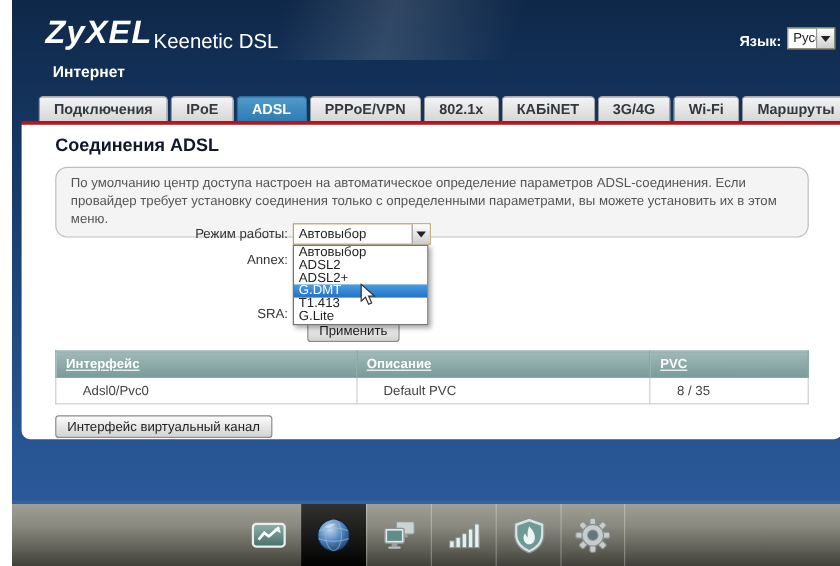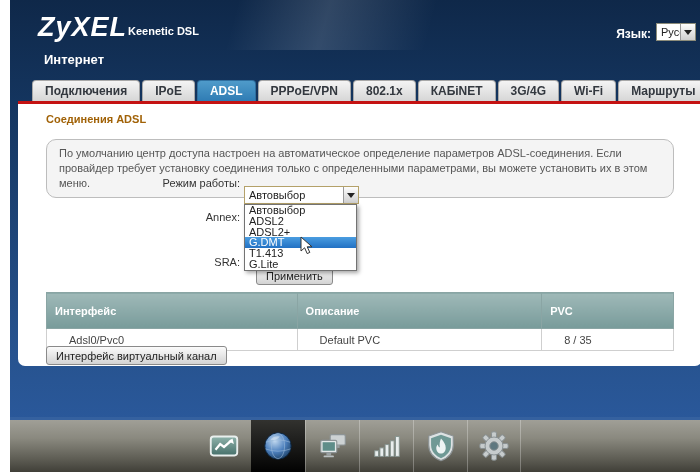--- a/index.html
+++ b/index.html
@@ -2,59 +2,59 @@
 <html><head>
 <meta charset="utf-8">
 <style>
   * { margin:0; padding:0; box-sizing:border-box; }
   body { font-family:"Liberation Sans", sans-serif; }
   .screen{ position:relative; width:700px; height:472px; overflow:hidden;
     background:linear-gradient(180deg,#0f2849 0%,#14355f 22%,#1e4579 50%,#27538f 75%,#2c5ca3 100%);margin-left:10px; }
   .header-shine{ position:absolute; left:0; top:0; width:700px; height:50px; pointer-events:none;
     background:linear-gradient(105deg, rgba(255,255,255,0) 32%, rgba(255,255,255,.14) 45%, rgba(255,255,255,0) 60%); }
   .logo{ position:absolute; left:28px; top:12px; color:#fff; font-size:27px; font-weight:bold; font-style:italic; letter-spacing:1px; }
-  .product{ position:absolute; left:118px; top:25px; color:#fff; font-size:11px; font-weight:bold; }
+  .product{ position:absolute; left:118px; top:25px; color:#fff; font-size:17px; font-weight:normal; }
   .lang{ position:absolute; right:14px; top:23px; display:flex; align-items:flex-end; gap:5px; }
   .lang-label{ color:#fff; font-size:12px; font-weight:bold; }
   .selectbox{ display:flex; align-items:center; background:#fff; border:1px solid #8c8c7a; height:18px; font-size:11px; color:#222; }
   .sel-text{ flex:1; padding:0 4px; white-space:nowrap; overflow:hidden; }
   .sel-btn{ width:15px; height:16px; border-left:1px solid #999; background:linear-gradient(180deg,#fdfdfd,#cfcfcf);
     display:flex; align-items:center; justify-content:center; }
   .sel-btn::after{ content:""; width:0; height:0; border-left:4px solid transparent; border-right:4px solid transparent; border-top:5px solid #222; }
   .section-label{ position:absolute; left:34px; top:52px; color:#fff; font-size:13px; font-weight:bold; }
 
   .tabs{ position:absolute; left:22px; top:80px; display:flex; gap:2px; height:21px; }
   .tab{ display:flex; align-items:center; padding:0 12px; font-size:12px; font-weight:bold; color:#33383f;
     background:linear-gradient(180deg,#f4f4f4,#d6d6d6); border:1px solid #a8a8a8; border-bottom:none;
     border-radius:4px 4px 0 0; cursor:pointer; white-space:nowrap; }
   .tab.active{ background:linear-gradient(180deg,#4f9bca,#2f7cb4); color:#fff; border-color:#2f6f9f; }
   .redline{ position:absolute; left:8px; top:101px; width:684px; height:3px; background:#c41212; }
 
   .panel{ position:absolute; left:8px; top:104px; width:684px; height:262px; background:#fff; border-radius:0 0 7px 7px; }
-  .page-title{ position:absolute; left:28px; top:9px; font-size:11px; font-weight:bold; color:#a16207; }
+  .page-title{ position:absolute; left:28px; top:9px; font-size:15px; font-weight:bold; color:#0f172a; }
   .notice{ position:absolute; left:28px; top:35px; width:628px; padding:6px 12px; font-size:11px; line-height:15px;
     color:#555; background:#f4f4f4; border:1px solid #bdbdbd; border-radius:10px; }
 
   .frm-label{ position:absolute; left:0; width:222px; text-align:right; font-size:11px; color:#333; height:14px; line-height:14px; }
   .mode-select{ position:absolute; left:226px; top:82px; width:115px; }
   .mode-select .selectbox{ border:1px solid #b4a169; }
   .apply-btn, .add-btn{ position:absolute; font-size:11px; color:#222; padding:2px 9px; height:19px;
     background:linear-gradient(180deg,#fbfbfb,#d3d3d3); border:1px solid #8a8a8a; border-radius:3px; cursor:pointer; }
   .apply-btn{ left:238px; top:162px; }
   .add-btn{ left:28px; top:242px; }
 
   .dropdown{ position:absolute; left:226px; top:100px; width:113px; background:#fff; border:1px solid #737373;
     box-shadow:2px 2px 4px rgba(0,0,0,.35); z-index:20; }
   .dd-opt{ font-size:11px; line-height:10.8px; height:10.8px; padding:0 4px; color:#222; white-space:nowrap; overflow:hidden; cursor:pointer; }
   .dd-opt.selected{ background:linear-gradient(180deg,#4a9de0,#2271c4); color:#fff; }
   .cursor{ position:absolute; left:55px; top:31px; z-index:30; }
 
   .tbl{ position:absolute; left:28px; top:188px; width:628px; border-collapse:collapse; font-size:11px; }
   .tbl th{ background:linear-gradient(180deg,#9fb9b8,#789b9a); color:#fff; font-weight:bold; text-align:left;
-    padding:4px 8px; height:36px; border:1px solid #8aa5a4; }
+    padding:4px 8px; height:22px; border:1px solid #8aa5a4;text-decoration:underline; }
   .tbl td{ padding:4px 22px; height:22px; color:#444; background:#fff; border:1px solid #cfcfcf; }
   .c1{ width:251px; } .c2{ width:245px; } .c3{ width:132px; }
 
   .dock-edge{ position:absolute; left:0; top:417px; width:700px; height:3px; background:#35619f; }
   .dock{ position:absolute; left:0; top:420px; width:700px; height:52px;
     background:linear-gradient(180deg,#a09f97 0%,#8a897f 35%,#5e5d54 75%,#403f38 100%); }
   .dock-items{ position:absolute; left:187px; top:0; height:52px; display:flex; }
   .dock-cell{ width:54px; height:52px; display:flex; align-items:center; justify-content:center; cursor:pointer; }
   .dock-cell.active{ background:linear-gradient(180deg,#32322f,#020202); }
   .dock-cell.sep{ border-left:1px solid rgba(255,255,255,.28); }
@@ -89,21 +89,21 @@
     <div class="tab">Wi-Fi</div>
     <div class="tab">Маршруты</div>
 
   </div>
   <div class="redline"></div>
 
   <div class="panel">
     <div class="page-title">Соединения ADSL</div>
     <div class="notice">По умолчанию центр доступа настроен на автоматическое определение параметров ADSL-соединения. Если провайдер требует установку соединения только с определенными параметрами, вы можете установить их в этом меню.</div>
 
-    <div class="frm-label" style="top:72px;">Режим работы:</div>
+    <div class="frm-label" style="top:84px;">Режим работы:</div>
     <div class="mode-select">
       <div class="selectbox">
         <span class="sel-text">Автовыбор</span>
         <span class="sel-btn"></span>
       </div>
     </div>
     <div class="frm-label" style="top:106px;text-align:right;">Annex:</div>
     <div class="frm-label" style="top:151px;">SRA:</div>
 
     <button class="apply-btn">Применить</button>

